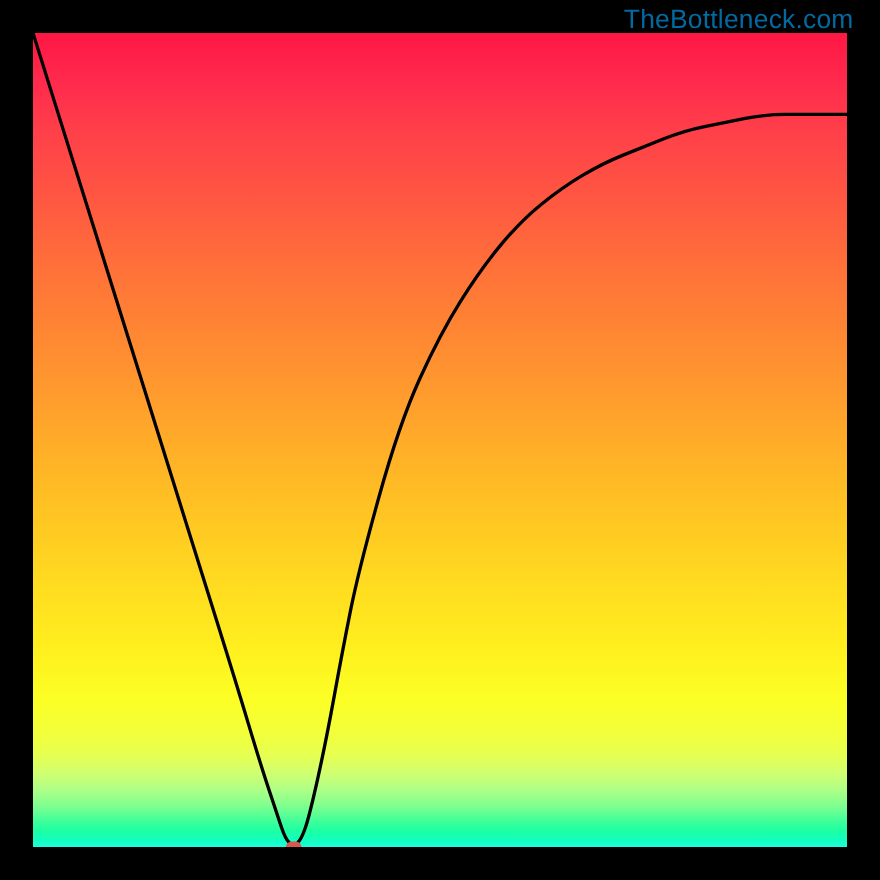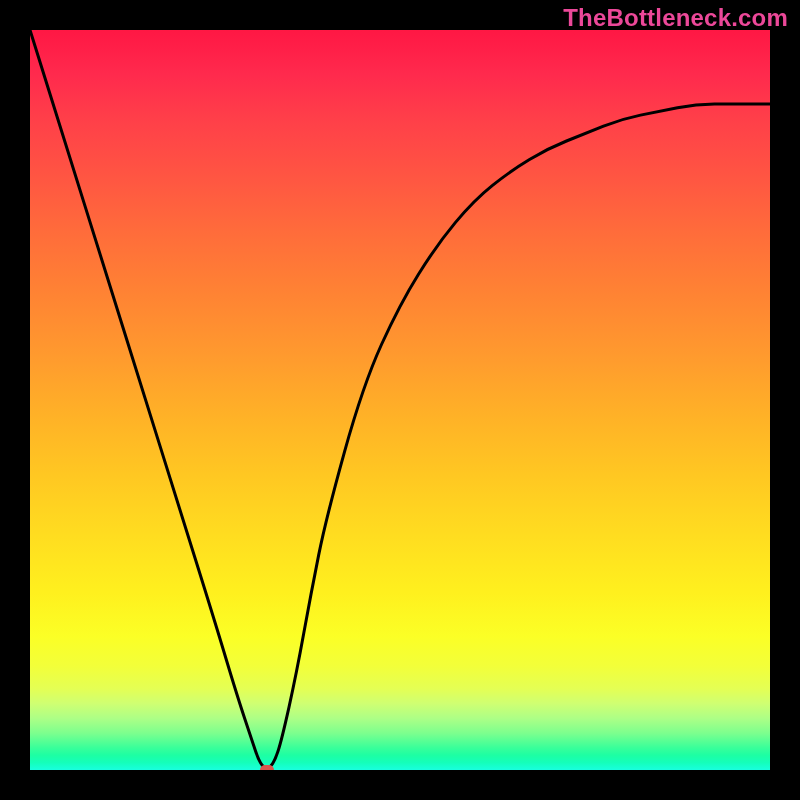--- a/index.html
+++ b/index.html
@@ -13,24 +13,24 @@
   }
   .frame {
     position: relative;
     width: 800px;
     height: 800px;
     background: #000;
   }
   .watermark {
     position: absolute;
     top: 4px;
-    right: 12px;
-    color: #ec4899;
+    right: 24px;
+    color: #0369a1;
     font-size: 24px;
-    font-weight: 700;
+    font-weight: 400;
     letter-spacing: 0.2px;
     z-index: 50;
   }
   .plot {
     position: absolute;
     left: 30px;
     top: 30px;
     width: 740px;
     height: 740px;
     overflow: hidden;

